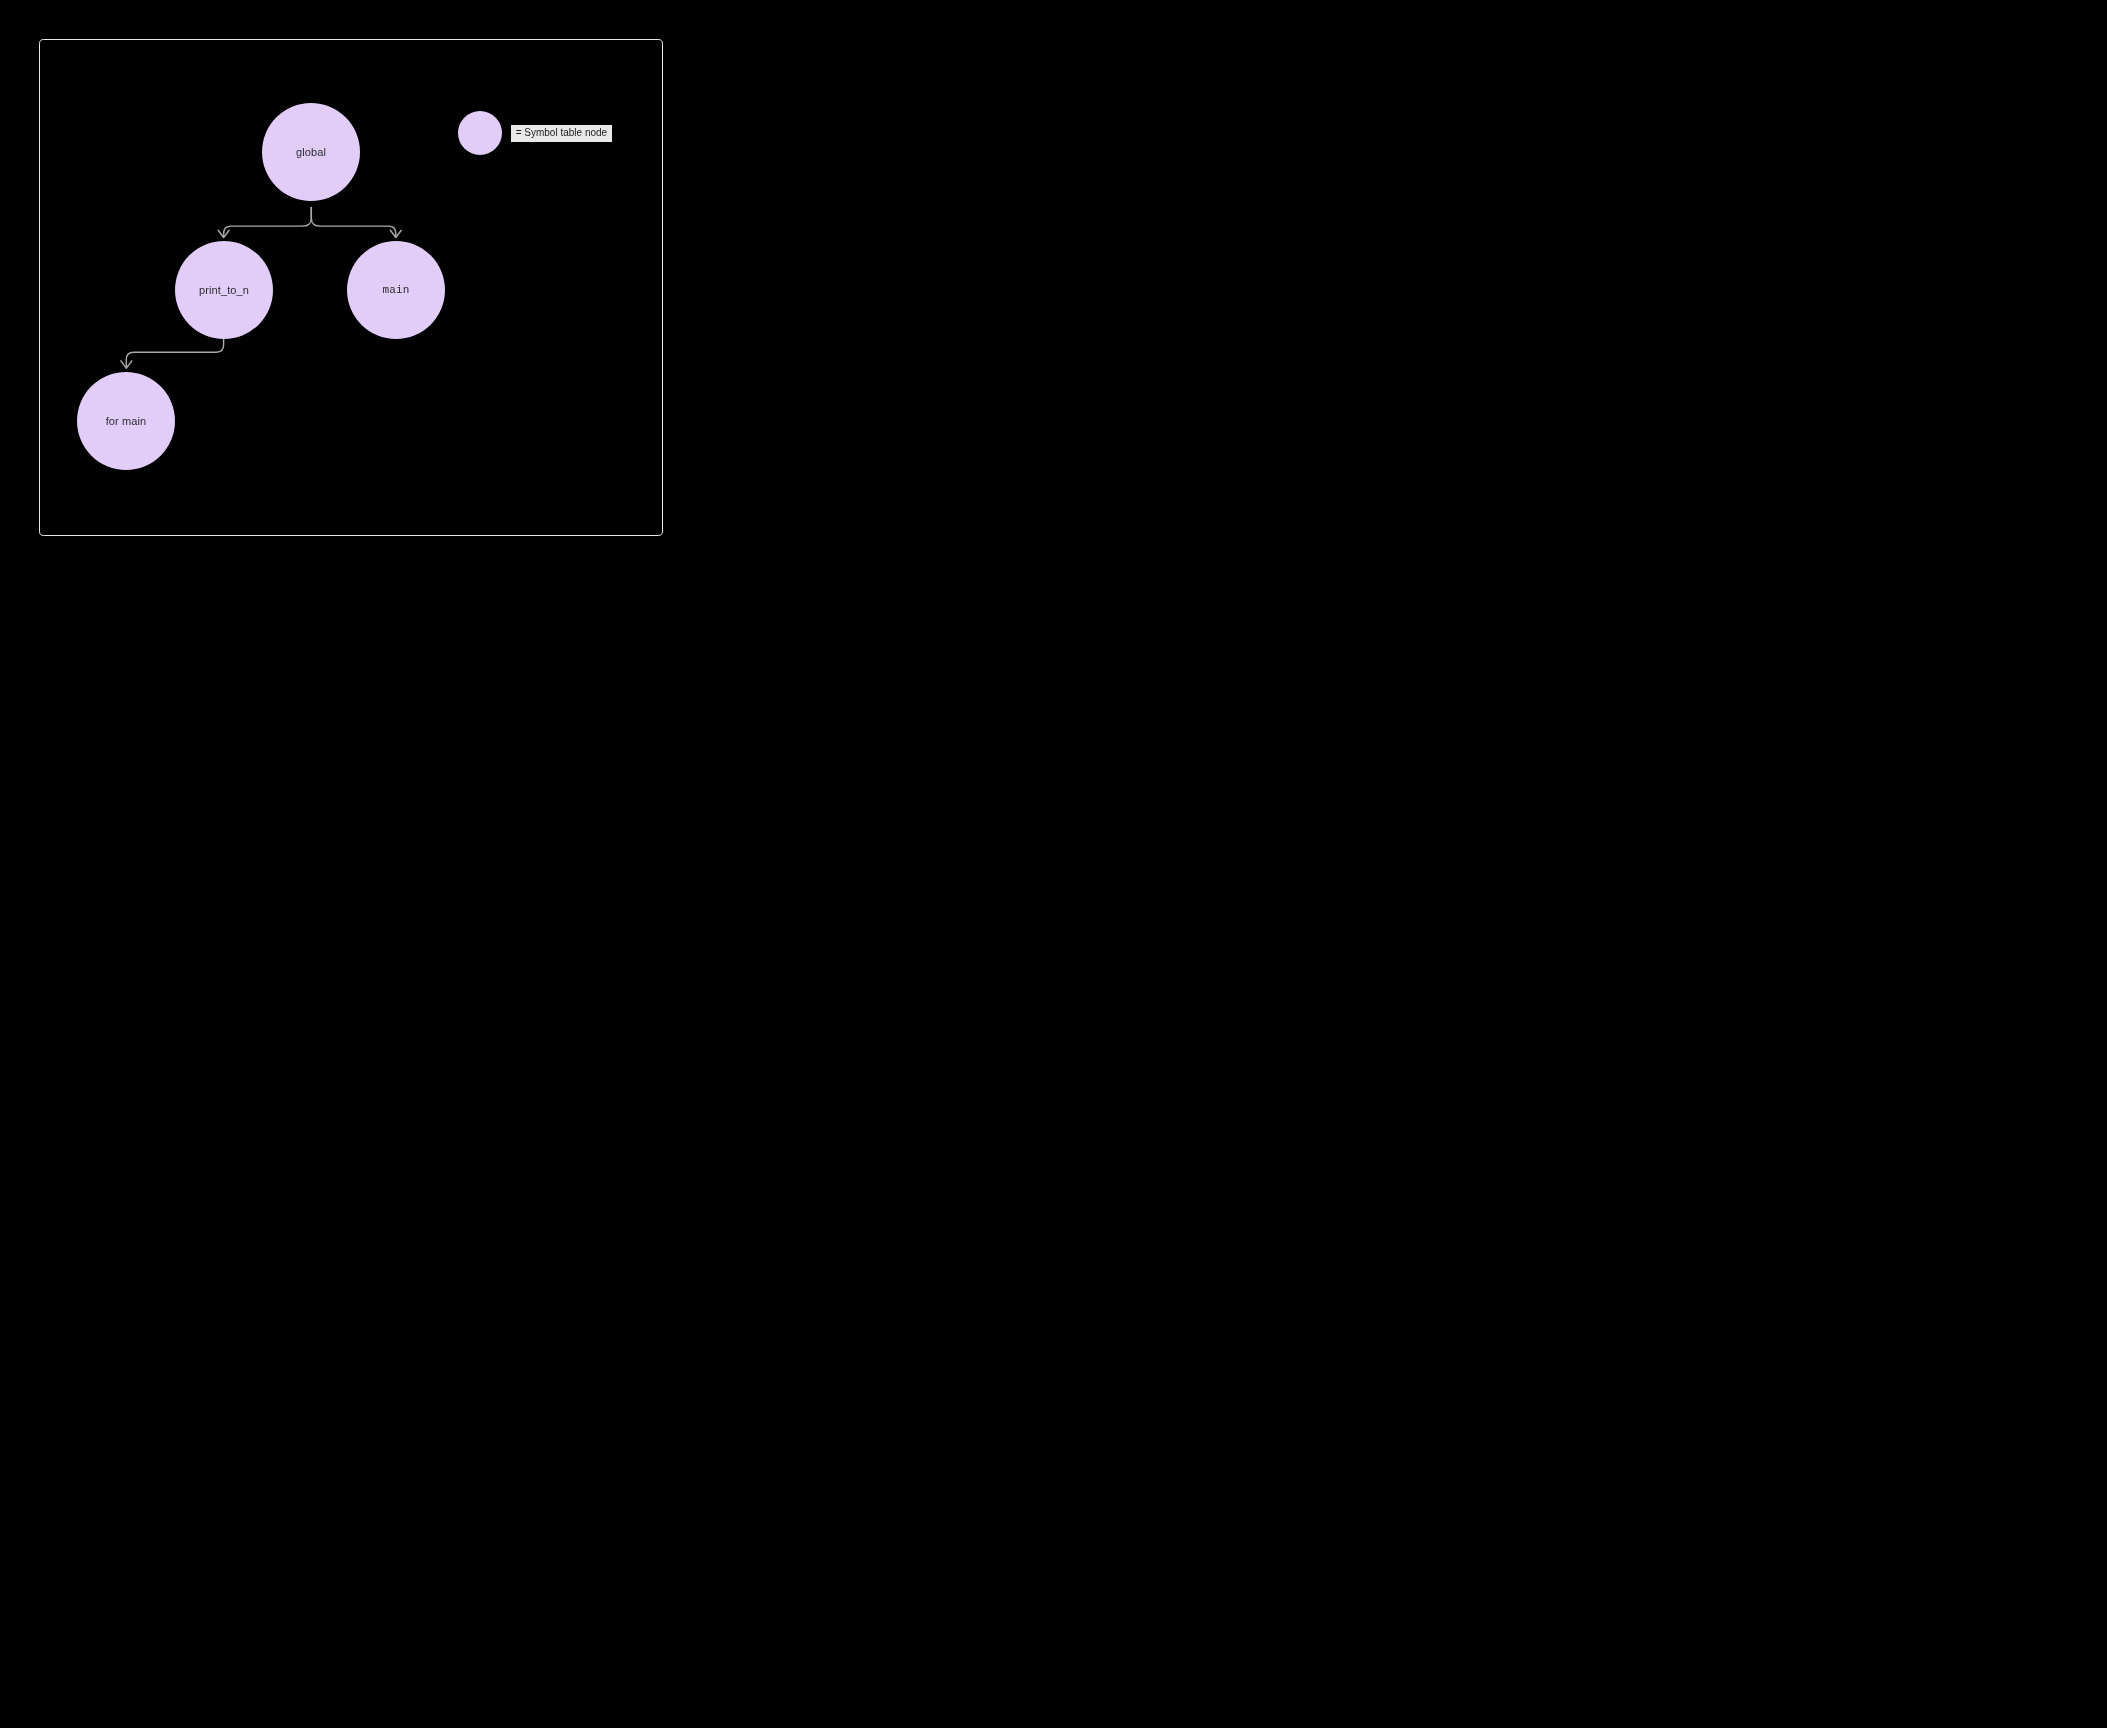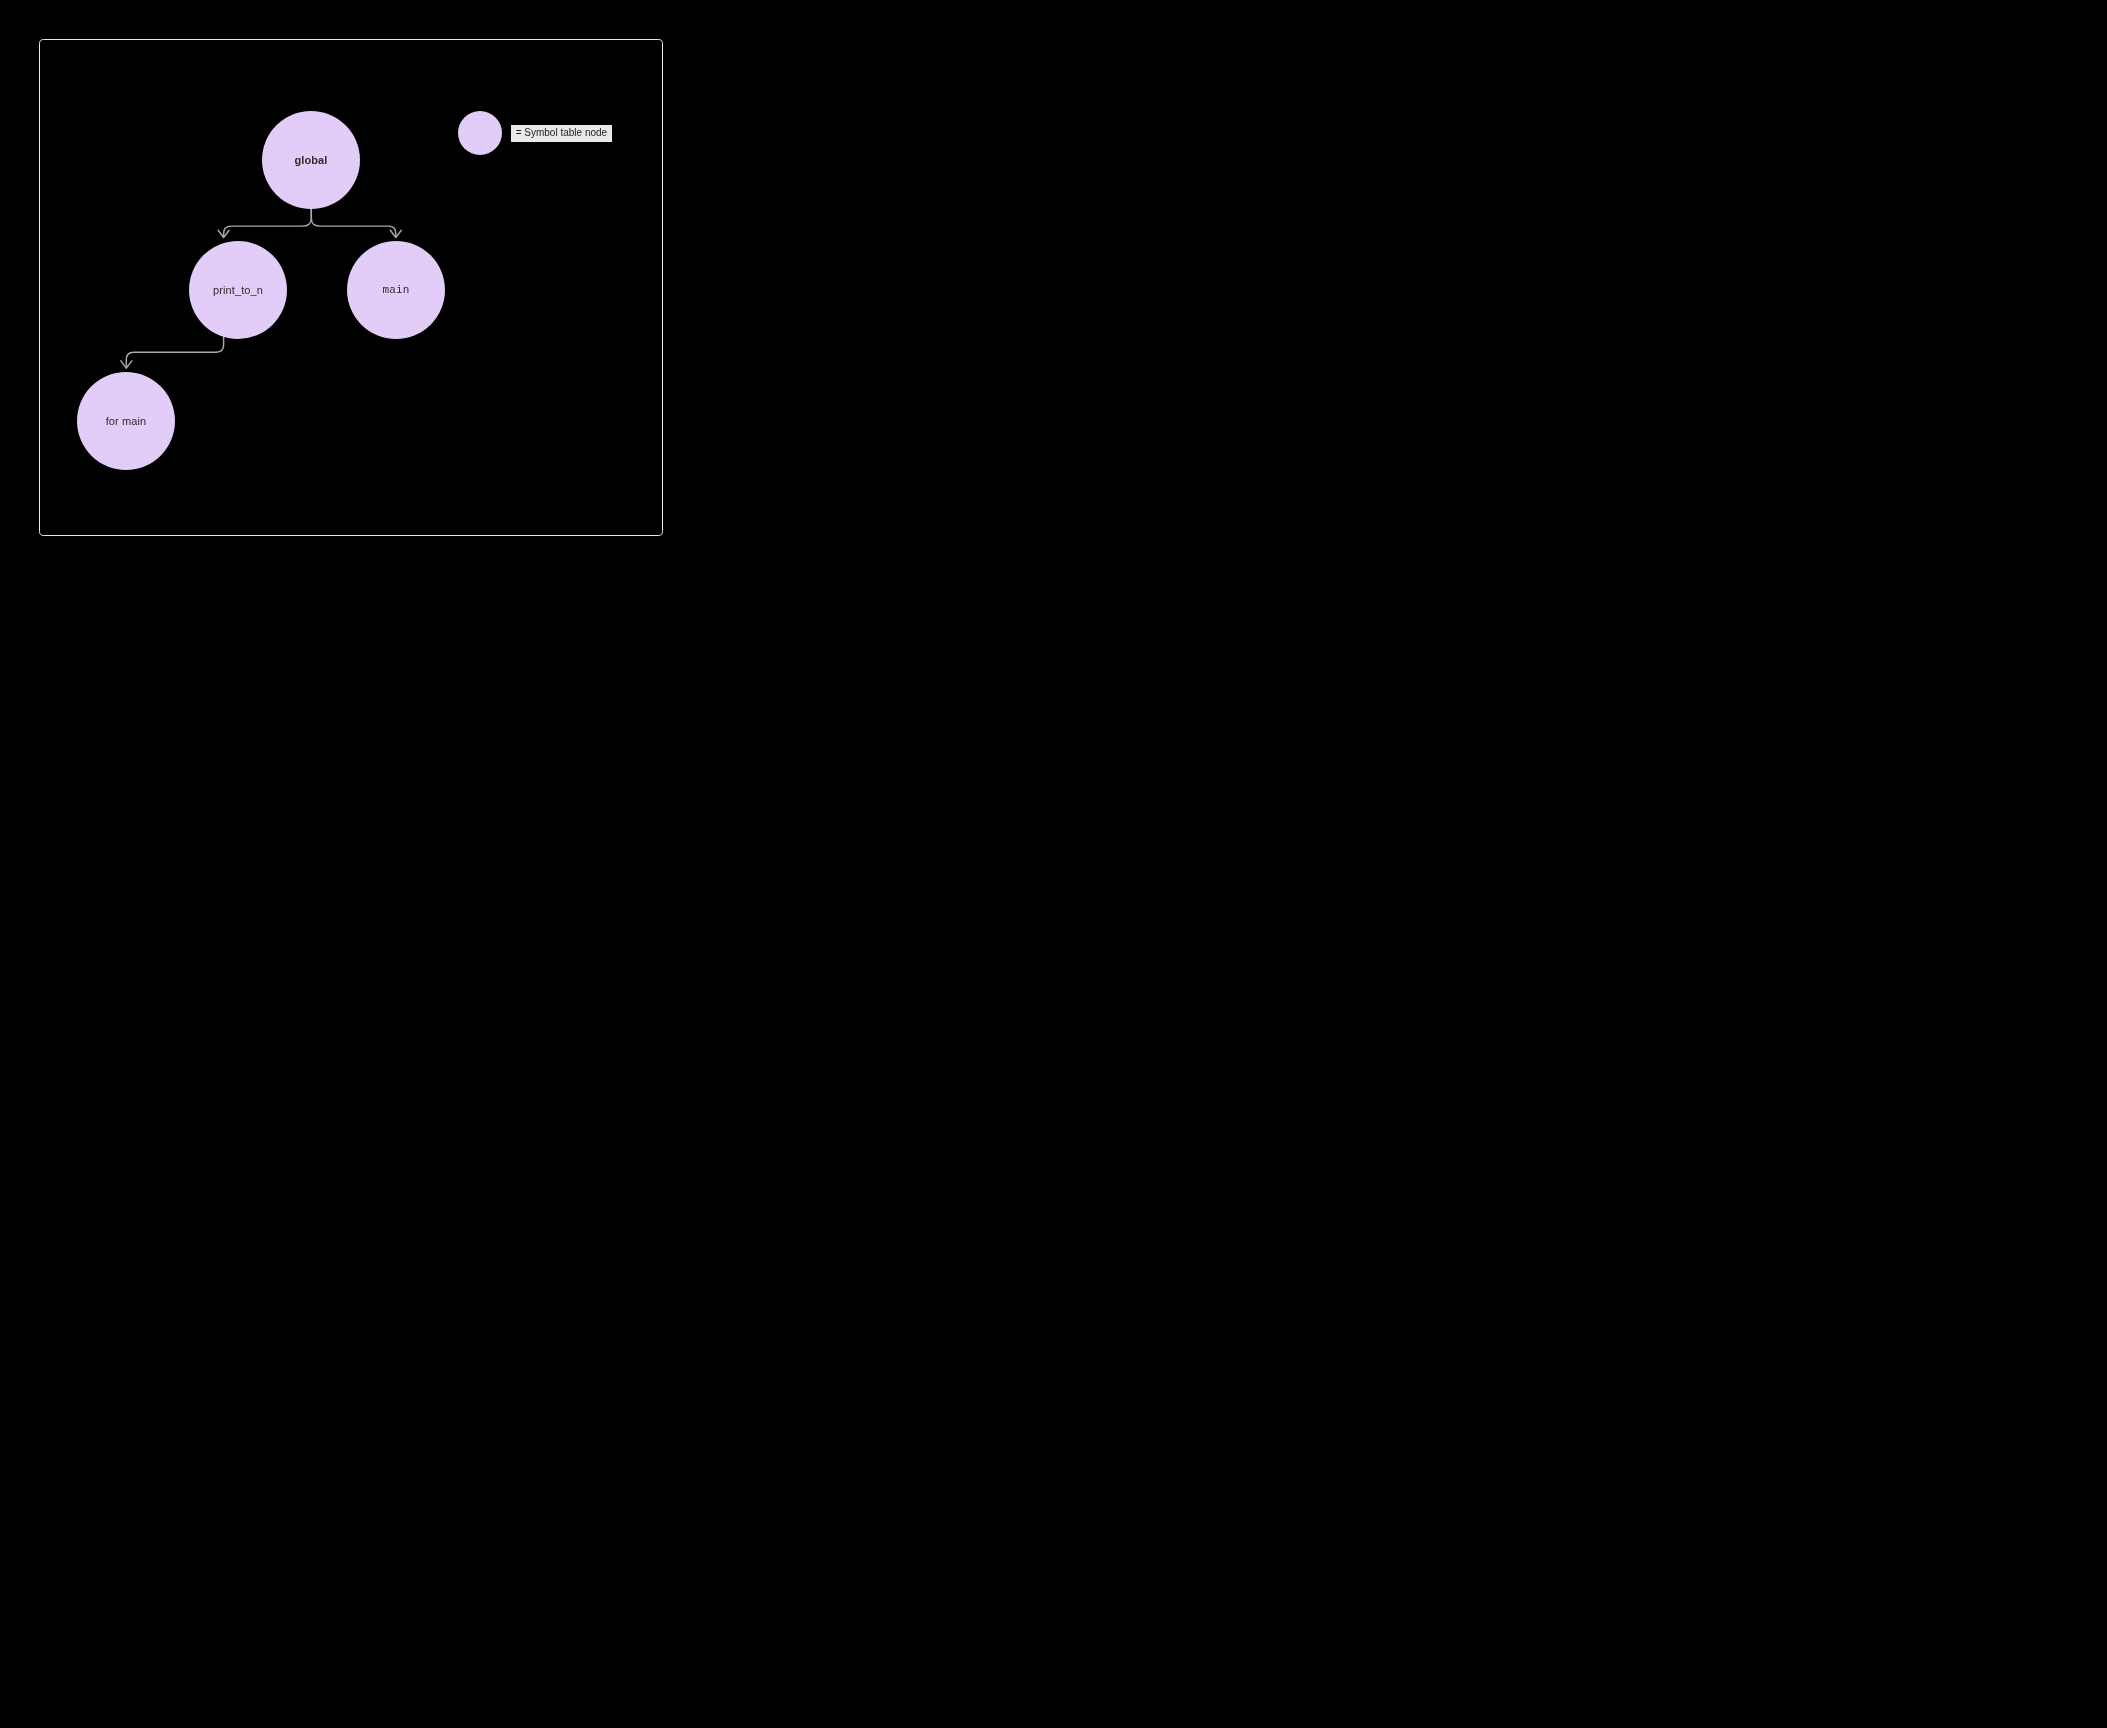--- a/index.html
+++ b/index.html
@@ -42,22 +42,22 @@
     width:98px;height:98px;
     border-radius:50%;
     background:var(--node-fill);
     display:flex;align-items:center;justify-content:center;
   }
   .node .label{
     font-size:11px;
     color:var(--node-text);
     letter-spacing:0.1px;
   }
-  .node-global{left:262px;top:111px;font-weight:bold;}
-  .node-print-to-n{left:189px;top:241px;}
+  .node-global{left:262px;top:103px;}
+  .node-print-to-n{left:175px;top:241px;}
   .node-main{left:347px;top:241px;font-family:Liberation Mono, monospace;}
   .node-for-loop{left:77px;top:372px;}
   .legend{
     position:absolute;left:458px;top:111px;
     display:flex;align-items:center;
   }
   .legend-swatch{
     width:44px;height:44px;
     border-radius:50%;
     background:var(--node-fill);

